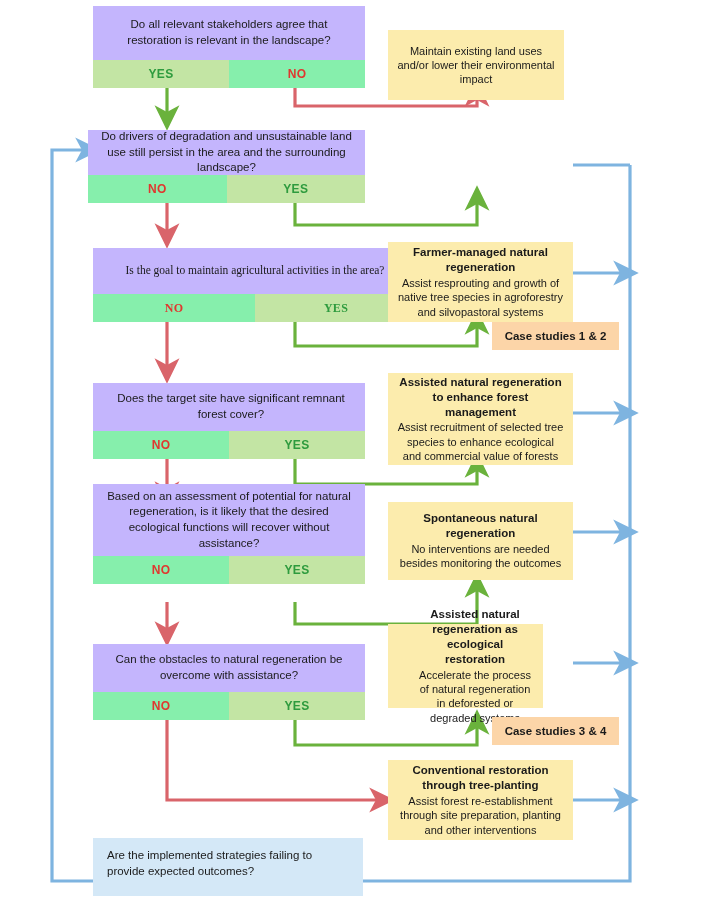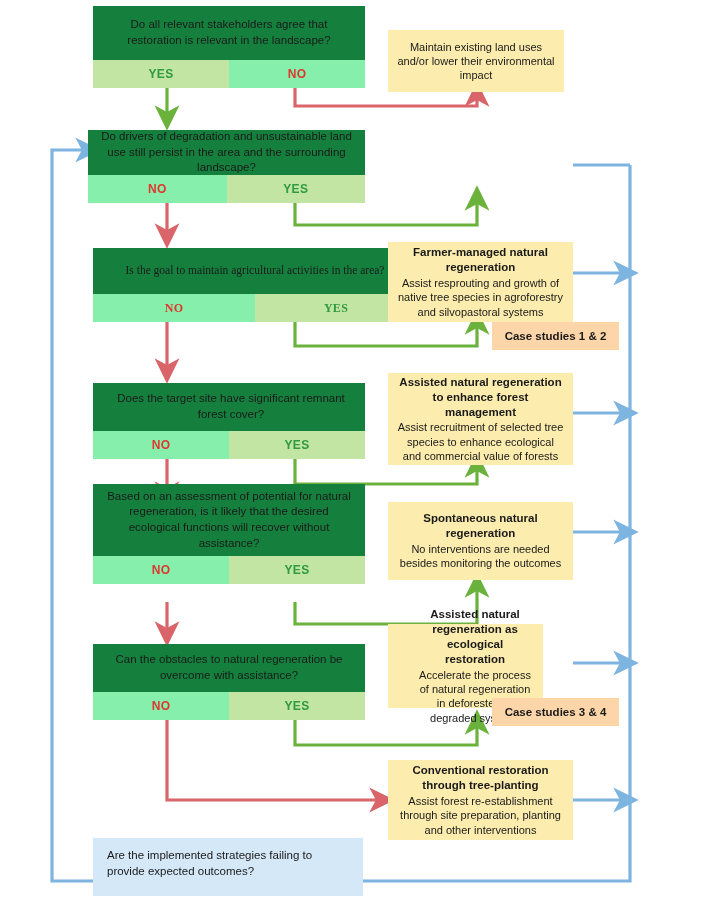--- a/index.html
+++ b/index.html
@@ -14,21 +14,21 @@
     height: 903px;
     background: #ffffff;
     overflow: hidden;
   }
 
   
   .node { position: absolute; }
 
   
   .question-box {
-    background: #15803d;
+    background: #c4b5fd;
     display: flex;
     align-items: center;
     justify-content: center;
     text-align: center;
     padding: 6px 12px;
     font-size: 11.5px;
     line-height: 1.35;
     color: #1a1a1a;
   }
   .answers {
@@ -160,21 +160,21 @@
   </svg>
 
   <div class="node" style="left:93px; top:6px; width:272px; height:82px;">
     <div class="question-box" style="height:54px;">Do all relevant stakeholders agree that restoration is relevant in the landscape?</div>
     <div class="answers" style="top:54px;">
       <div class="answer yes">YES</div>
       <div class="answer no">NO</div>
     </div>
   </div>
 
-  <div class="node outcome-box" style="left:388px; top:30px; width:176px; height:62px;">
+  <div class="node outcome-box" style="left:388px; top:30px; width:176px; height:70px;">
     <div class="outcome-body">Maintain existing land uses and/or lower their environmental impact</div>
   </div>
 
   <div class="node" style="left:88px; top:130px; width:277px; height:73px;">
     <div class="question-box" style="height:45px;">Do drivers of degradation and unsustainable land use still persist in the area and the surrounding landscape?</div>
     <div class="answers" style="top:45px;">
       <div class="answer no">NO</div>
       <div class="answer yes">YES</div>
     </div>
   </div>
@@ -229,21 +229,21 @@
       <div class="answer no">NO</div>
       <div class="answer yes">YES</div>
     </div>
   </div>
 
   <div class="node outcome-box" style="left:388px; top:624px; width:155px; height:84px;padding-left:28px;">
     <div class="outcome-title">Assisted natural regeneration as ecological restoration</div>
     <div class="outcome-body">Accelerate the process of natural regeneration in deforested or degraded systems</div>
   </div>
 
-  <div class="node case-box" style="left:492px; top:698px; width:127px; height:28px;">
+  <div class="node case-box" style="left:492px; top:717px; width:127px; height:28px;">
     <span>Case studies 3 &amp; 4</span>
   </div>
 
   <div class="node outcome-box" style="left:388px; top:760px; width:185px; height:80px;">
     <div class="outcome-title">Conventional restoration through tree-planting</div>
     <div class="outcome-body">Assist forest re-establishment through site preparation, planting and other interventions</div>
   </div>
 
   <div class="node feedback-box" style="left:93px; top:838px; width:270px; height:58px;">
     <span>Are the implemented strategies failing to provide expected outcomes?</span>

